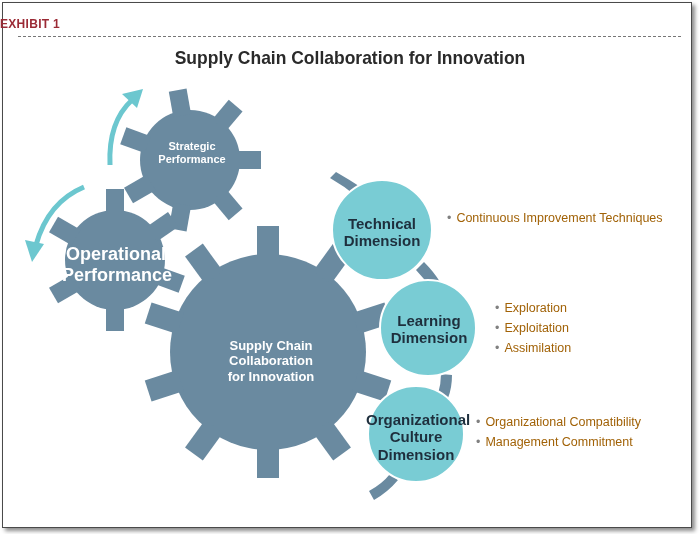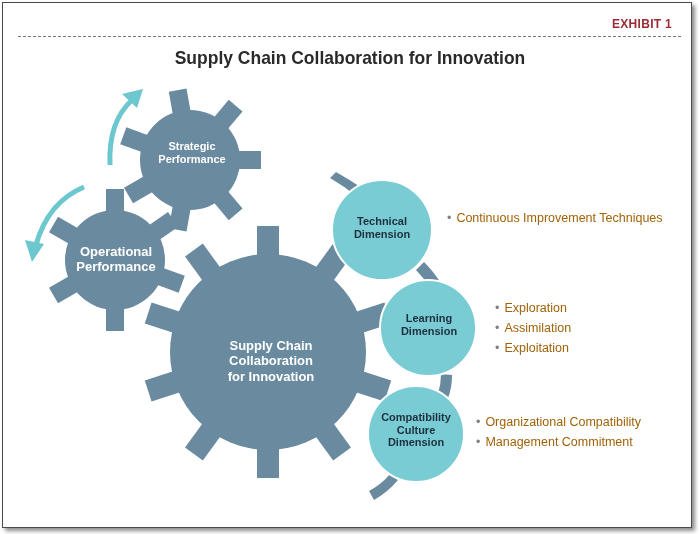--- a/index.html
+++ b/index.html
@@ -3,41 +3,41 @@
 <meta charset="utf-8">
 <style>
   html, body { margin: 0; padding: 0; background: #ffffff; }
   body { width: 700px; height: 534px; position: relative; overflow: hidden; font-family: "Liberation Sans", sans-serif; }
   .frame {
     position: absolute; left: 2px; top: 2px; width: 688px; height: 524px;
     border: 1px solid #4a4a4a; background: #ffffff;
     box-shadow: 3px 3px 4px rgba(0,0,0,0.45);
   }
   .exhibit {
-    position: absolute; left: 0; width: 672px; top: 17px; text-align: right;
+    position: absolute; left: 0; width: 672px; top: 17px; text-align: left;
     color: #9b2a35; font-weight: bold; font-size: 12px; letter-spacing: 0.3px;
     font-family: "Liberation Sans", sans-serif;
   }
   .dotline {
     position: absolute; left: 18px; width: 663px; top: 36px; height: 0;
     border-top: 1px dashed #777;
   }
   .title {
     position: absolute; left: 0; width: 700px; top: 47px; text-align: center;
     color: #2a2a2a; font-weight: bold; font-size: 19px;
     font-family: "Liberation Sans", sans-serif; transform: scaleX(0.92);
   }
   svg.diagram { position: absolute; left: 0; top: 0; }
   .gear-label {
     position: absolute; text-align: center; color: #ffffff; font-weight: bold;
     font-family: "Liberation Sans", sans-serif; line-height: 1.18;
   }
   .dim-label {
     position: absolute; text-align: center; color: #1e2f3d; font-weight: bold;
-    font-family: "Liberation Sans", sans-serif; line-height: 1.15; font-size: 11px;
+    font-family: "Liberation Sans", sans-serif; line-height: 1.15; font-size: 15px;
   }
   .bullets {
     position: absolute; margin: 0; padding: 0; list-style: none;
     color: #a16207; font-size: 12.5px; font-family: "Liberation Sans", sans-serif;
   }
   .bullets li { line-height: 20px; white-space: nowrap; }
   .bullets li::before { content: "\2022"; margin-right: 5px; color: #808080; }
 </style>
 </head>
 <body>
@@ -105,48 +105,48 @@
 
   <circle cx="382" cy="230" r="50" fill="#79ccd4" stroke="#ffffff" stroke-width="2"></circle>
   <circle cx="428" cy="328" r="48" fill="#79ccd4" stroke="#ffffff" stroke-width="2"></circle>
   <circle cx="416" cy="434" r="48" fill="#79ccd4" stroke="#ffffff" stroke-width="2"></circle>
 </svg>
 
 <div class="gear-label" style="left:140px; top:140px; width:104px; font-size:11px;">
   <div>Strategic</div>
   <div>Performance</div>
 </div>
-<div class="gear-label" style="left:62px; top:244px; width:108px; font-size:13px;">
+<div class="gear-label" style="left:62px; top:244px; width:108px; font-size:18px;">
   <div>Operational</div>
   <div>Performance</div>
 </div>
 <div class="gear-label" style="left:208px; top:324px; width:126px; font-size:13px;margin-top:14px;">
   <div>Supply Chain</div>
   <div>Collaboration</div>
   <div>for Innovation</div>
 </div>
 
 <div class="dim-label" style="left:336px; top:215px; width:92px;">
   <div>Technical</div>
   <div>Dimension</div>
 </div>
 <div class="dim-label" style="left:384px; top:312px; width:90px;">
   <div>Learning</div>
   <div>Dimension</div>
 </div>
 <div class="dim-label" style="left:366px; top:411px; width:100px;">
-  <div>Compatibility</div>
+  <div>Organizational</div>
   <div>Culture</div>
   <div>Dimension</div>
 </div>
 
 <ul class="bullets" style="left:447px; top:208px;">
   <li>Continuous Improvement Techniques</li>
 </ul>
 <ul class="bullets" style="left:495px; top:298px;">
   <li>Exploration</li>
+  <li>Exploitation</li>
   <li>Assimilation</li>
-  <li>Exploitation</li>
 </ul>
 <ul class="bullets" style="left:476px; top:412px;">
   <li>Organizational Compatibility</li>
   <li>Management Commitment</li>
 </ul>
 
 </body></html>

